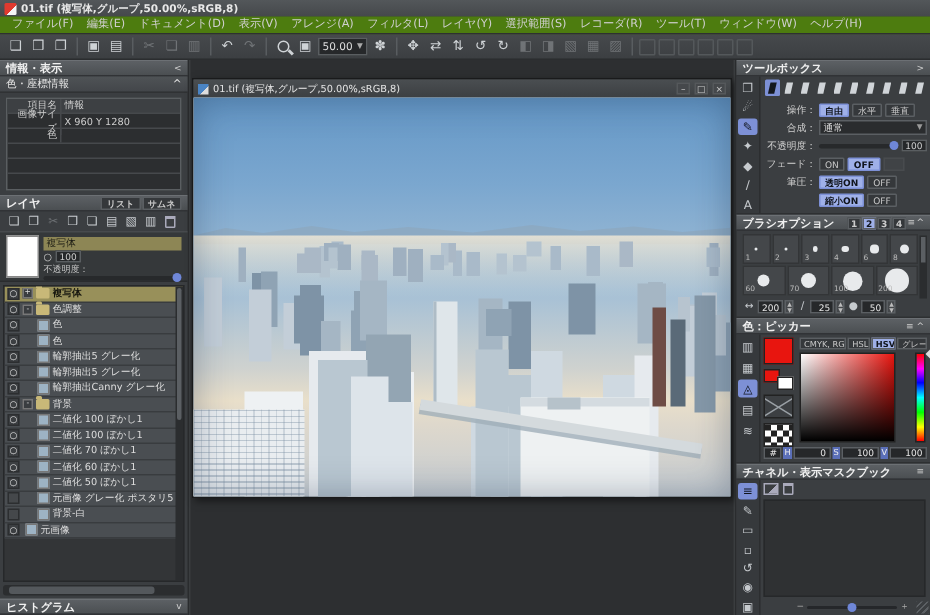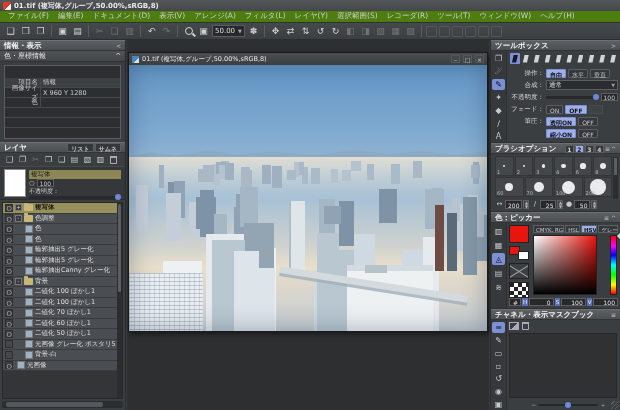--- a/index.html
+++ b/index.html
@@ -26,21 +26,21 @@
   .hdr .chev{font-size:6px;color:#cfcfcf;font-weight:normal;}
 
   
   .left{position:absolute;left:0;top:40px;width:126px;height:370px;background:#3b3e41;border-right:1px solid #2a2c2e;display:flex;flex-direction:column;}
   .subhdr{height:11px;background:linear-gradient(#4f5356,#43464a);border-bottom:1px solid #303234;display:flex;align-items:center;justify-content:space-between;padding:0 4px;font-size:7px;color:#e4e4e4;flex:none;}
   .infotable{margin:3px 4px;border:1px solid #5a5e61;background:#2c2e30;flex:none;}
   .trow{display:flex;height:10px;border-bottom:1px solid #46494c;font-size:6.5px;align-items:center;}
   .trow:last-child{border-bottom:none;}
   .trow .c1{width:36px;padding:0 2px;border-right:1px solid #46494c;color:#cfcfcf;text-align:right;}
   .trow .c2{flex:1;padding:0 2px;color:#cfcfcf;}
-  .trow.thead{background:#3d4043;color:#e8e8e8;margin-top:12px;}
+  .trow.thead{background:#3d4043;color:#e8e8e8;}
   .lay-tools{height:13px;display:flex;align-items:center;gap:2px;padding:0 4px;flex:none;}
   .ltool{width:11px;height:11px;display:flex;align-items:center;justify-content:center;font-size:8px;color:#c8ccd0;border-radius:1px;}
   .lay-active{height:34px;background:#35383a;border-top:1px solid #474a4d;border-bottom:1px solid #2a2c2e;display:flex;padding:2px 4px;gap:3px;flex:none;}
   .thumb{width:22px;height:28px;background:#fff;border:1px solid #888;flex:none;}
   .lay-active .meta{flex:1;display:flex;flex-direction:column;justify-content:space-between;padding:1px 0;}
   .act-name{font-size:6.5px;background:#8d8655;color:#1c1c14;padding:0 2px;height:9px;line-height:9px;}
   .act-op{display:flex;align-items:center;gap:2px;font-size:6.5px;color:#ccc;}
   .opbox{background:#26282a;border:1px solid #5a5e61;padding:0 2px;height:8px;line-height:8px;font-size:6px;}
   .oplabel{font-size:6px;color:#c4c4c4;}
   .slider{flex:1;height:3px;background:#27292b;border-radius:2px;position:relative;}
@@ -385,20 +385,24 @@
           <span class="lyr"></span>
           <span class="lbl">元画像</span>
         </div>
         <div class="vscroll">
           <span class="vthumb"></span>
         </div>
     </div>
     <div class="hscroll">
         <span class="hthumb"></span>
       </div>
+    <div class="hdr">
+      <span>ヒストグラム</span>
+      <span class="chev">v</span>
+    </div>
   </div>
 
   <div class="workspace">
     <div class="docwin">
       <div class="doctitle">
         <span class="docico"></span>
         <span class="t">01.tif (複写体,グループ,50.00%,sRGB,8)</span>
         <span class="wbtn">–</span>
         <span class="wbtn">□</span>
         <span class="wbtn">×</span>

